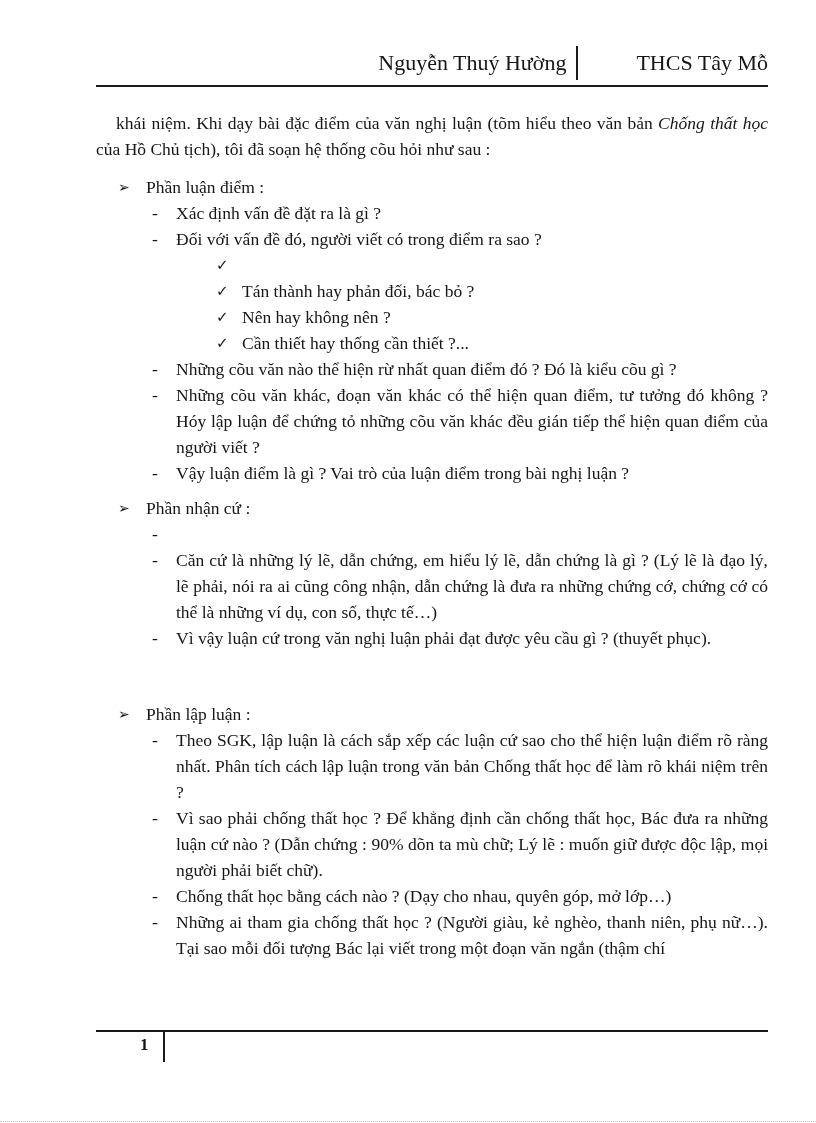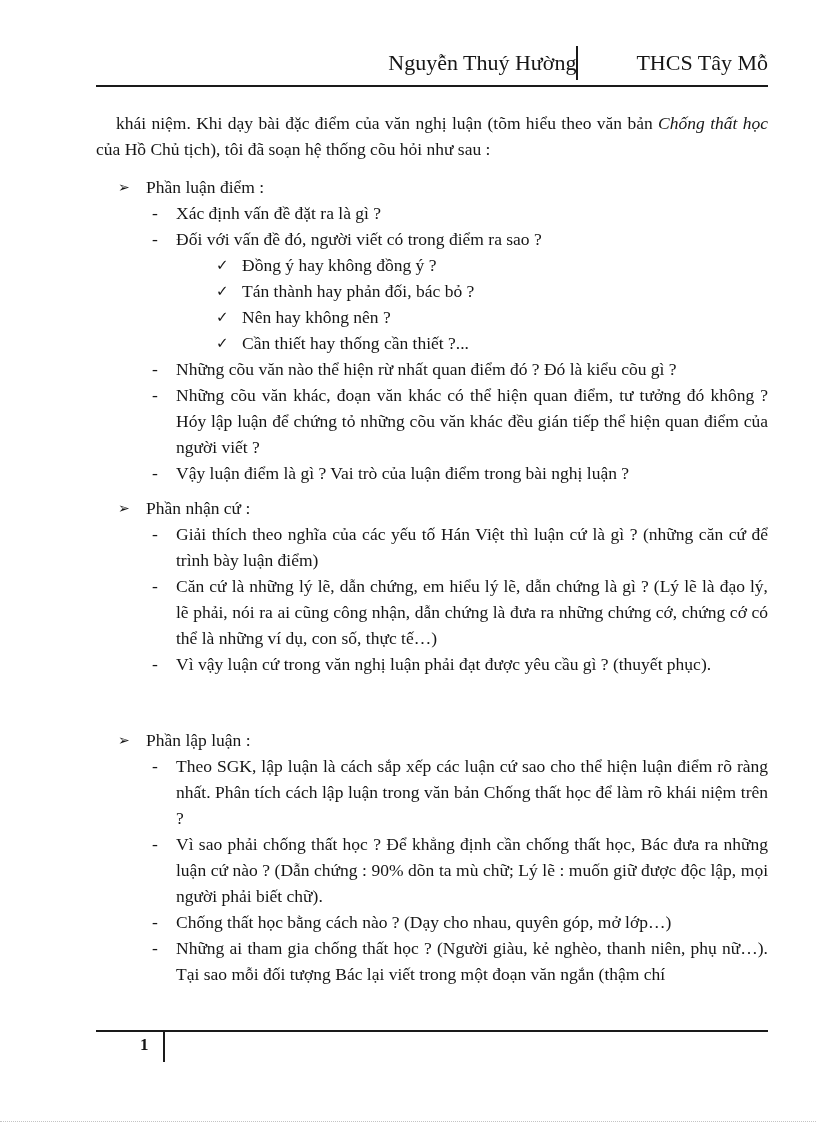--- a/index.html
+++ b/index.html
@@ -25,21 +25,21 @@
     align-items: stretch;
     border-bottom: 2px solid #1a1a1a;
     padding-bottom: 5px;
   }
   .header .author,
   .header .school {
     font-size: 22px;
     line-height: 34px;
     white-space: nowrap;
   }
-  .header .author { }
+  .header .author { padding-right: 10px; }
   .header .school { padding-left: 10px; margin-left: 48px; }
   .header .vdivider {
     width: 2px;
     background: #1a1a1a;
   }
 
   
   .content {
     position: absolute;
     top: 110px;
@@ -135,21 +135,20 @@
       <span class="txt">Xác định vấn đề đặt ra là gì ?</span>
     </div>
 
     <div class="li li2">
       <span class="bullet">-</span>
       <span class="txt">Đối với vấn đề đó, người viết có trong điểm ra sao ?</span>
     </div>
 
     <div class="li li3">
       <span class="bullet check-glyph">✓</span>
-      <span class="txt">Đồng ý hay không đồng ý ?</span>
     </div>
 
     <div class="li li3">
       <span class="bullet check-glyph">✓</span>
       <span class="txt">Tán thành hay phản đối, bác bỏ ?</span>
     </div>
 
     <div class="li li3">
       <span class="bullet check-glyph">✓</span>
       <span class="txt">Nên hay không nên ?</span>
@@ -175,21 +174,20 @@
       <span class="txt">Vậy luận điểm là gì ? Vai trò của luận điểm trong bài nghị luận ?</span>
     </div>
 
     <div class="li li1">
       <span class="bullet arrow-glyph">➢</span>
       <span class="txt">Phần nhận cứ :</span>
     </div>
 
     <div class="li li2">
       <span class="bullet">-</span>
-      <span class="txt">Giải thích theo nghĩa của các yếu tố Hán Việt thì luận cứ là gì ? (những căn cứ để trình bày luận điểm)</span>
     </div>
 
     <div class="li li2">
       <span class="bullet">-</span>
       <span class="txt">Căn cứ là những lý lẽ, dẫn chứng, em hiểu lý lẽ, dẫn chứng là gì ? (Lý lẽ là đạo lý, lẽ phải, nói ra ai cũng công nhận, dẫn chứng là đưa ra những chứng cớ, chứng cớ có thể là những ví dụ, con số, thực tế…)</span>
     </div>
 
     <div class="li li2">
       <span class="bullet">-</span>
       <span class="txt">Vì vậy luận cứ trong văn nghị luận phải đạt được yêu cầu gì ? (thuyết phục).</span>

